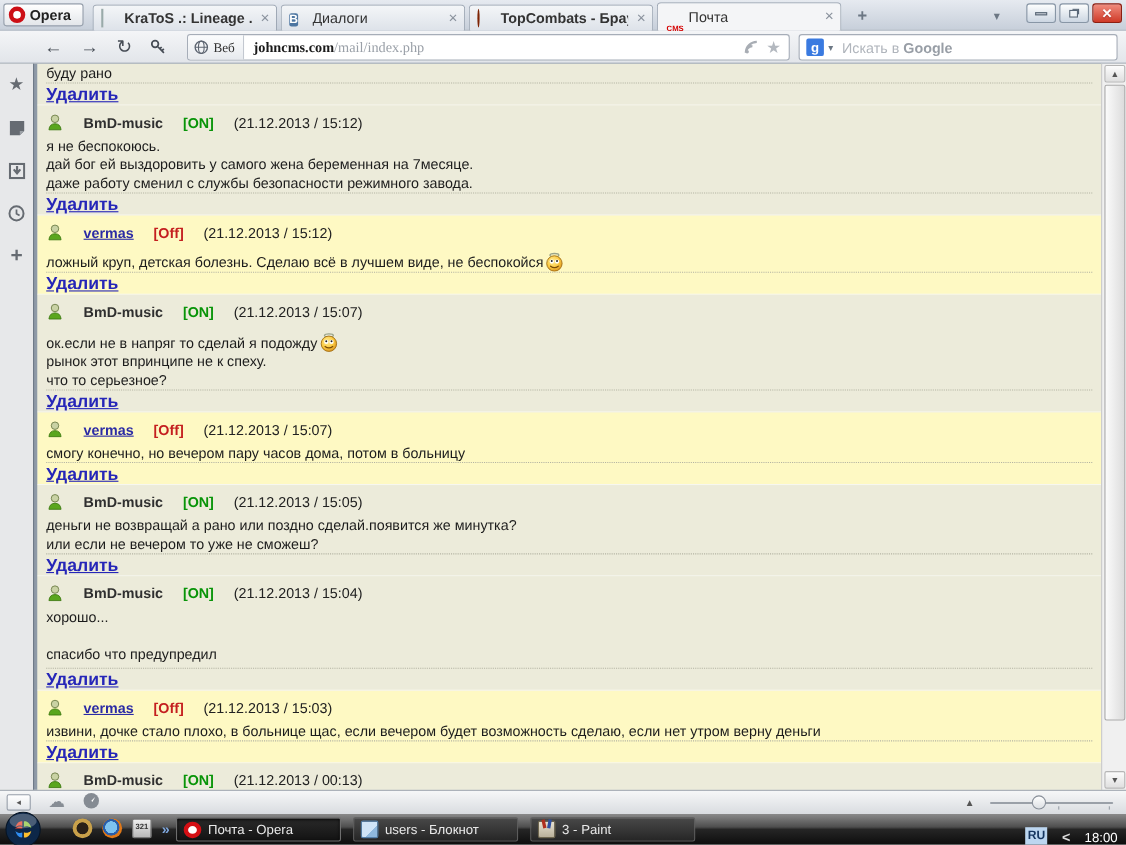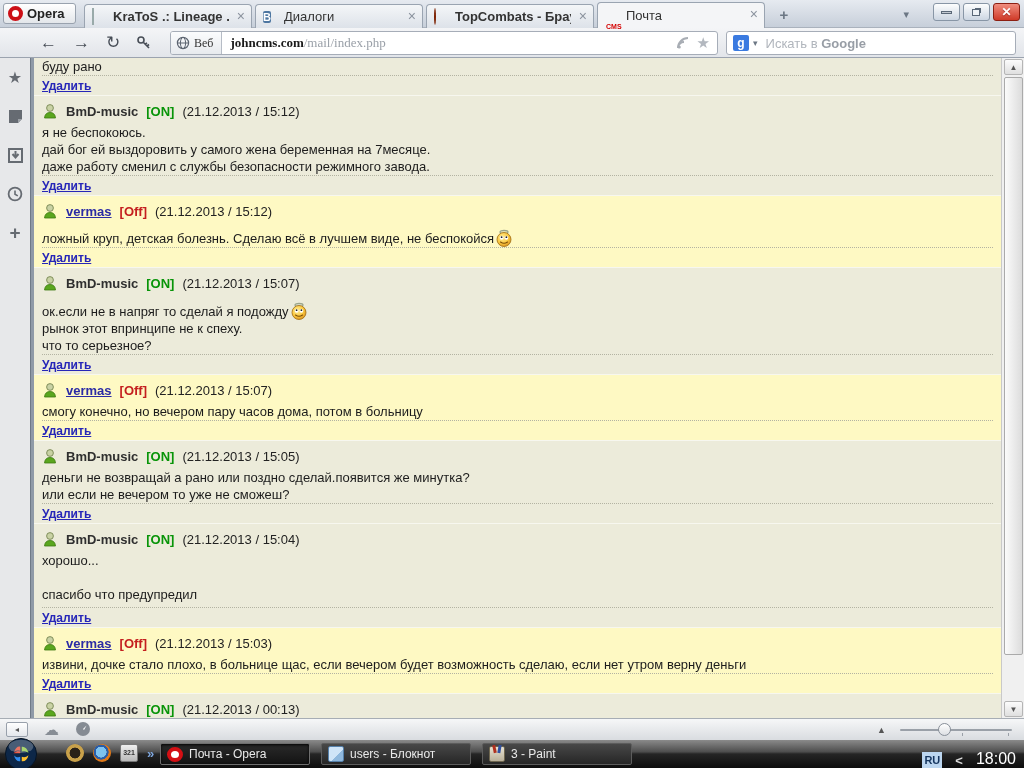--- a/index.html
+++ b/index.html
@@ -75,29 +75,29 @@
   .sb-btn { position:absolute; left:2px; width:19px; height:16px; background:linear-gradient(#fcfcfc,#dfdfdf);
     border:1px solid #b5b5b5; border-radius:2px; color:#555; font-size:8px; text-align:center; line-height:15px; }
   .sb-up { top:1px; } .sb-down { bottom:1px; }
   .sb-thumb { position:absolute; left:2px; top:19px; width:19px; height:578px;
     background:linear-gradient(90deg,#fbfbfb,#dcdcdc); border:1px solid #aaa; border-radius:2px; }
 
   
   .msg { display:flex; flex-direction:column; padding:5px 8px 3px; border-bottom:1px solid #f7f7ef; }
   .m-beige { background:#ecebda; }
   .m-white { background:#fef9c3; }
-  .msg-hdr { display:flex; align-items:center; gap:8px; height:20px; margin-bottom:3px; }
+  .msg-hdr { display:flex; align-items:center; gap:18px; height:20px; margin-bottom:3px; }
   .uname { font-weight:bold; color:#2f2f2f; }
   a.uname { color:#2b2ba5; text-decoration:underline; cursor:pointer; }
   .st-on { font-weight:bold; color:#089408; }
   .st-off { font-weight:bold; color:#c41f1f; }
   .mdate { color:#222; }
   .msg-line { min-height:17px; line-height:17px; }
   .del-row { margin-top:auto; border-top:1px dotted #b3b3a2; padding-top:2px; height:17px; }
-  .del-link { color:#2626b8; text-decoration:underline; font-size:12px; font-weight:bold; cursor:pointer; }
+  .del-link { color:#2626b8; text-decoration:underline; font-size:16px; font-weight:bold; cursor:pointer; }
   .smiley { width:18px; height:18px; vertical-align:-4px; margin-left:1px; }
   .avatar { width:16px; height:16px; }
 
   
   .statusbar { position:absolute; left:0; top:718px; width:1024px; height:22px;
     background:linear-gradient(#f6f7f8,#d9dce0); border-top:1px solid #a7adb5;
     display:flex; align-items:center; }
   .panel-toggle { margin-left:6px; width:22px; height:15px; border:1px solid #98a0ab; border-radius:2px;
     background:linear-gradient(#fff,#e4e7eb); font-size:8px; color:#555; text-align:center; line-height:13px; }
   .sb-ico { margin-left:16px; color:#878d95; font-size:15px; line-height:15px; }
@@ -127,21 +127,21 @@
   .ti { width:16px; height:16px; flex:0 0 16px; }
   .ti-opera { border-radius:50%; border:4px solid #d40f14; background:#fff; width:15px; height:15px; }
   .ti-notepad { background:linear-gradient(135deg,#cfe4f7 0 60%, #8fb8dd 60%); border:1px solid #5580aa; border-radius:2px; }
   .ti-paint { background:linear-gradient(#e8e2d2,#b9b09a); border:1px solid #6e664f; border-radius:2px; position:relative; }
   .ti-paint:before { content:""; position:absolute; left:3px; top:-2px; width:3px; height:8px; background:#b03020; transform:rotate(-12deg); }
   .ti-paint:after { content:""; position:absolute; left:8px; top:-2px; width:3px; height:8px; background:#3050a0; transform:rotate(10deg); }
   .tray { position:absolute; right:8px; top:0; height:28px; display:flex; align-items:flex-end; gap:13px; }
   .lang { width:20px; height:16px; background:#bcd6f0; color:#15355f; font-size:11px; font-weight:bold;
     text-align:center; line-height:16px; }
   .tray-arrow { color:#dcdcdc; font-size:13px; font-weight:bold; }
-  .clock { color:#fff; font-size:16px; }
+  .clock { color:#fff; font-size:12px; }
 </style>
 </head>
 <body>
 
 <svg width="0" height="0" style="position:absolute">
   <defs>
     <radialGradient id="smgold" cx="40%" cy="35%" r="75%">
       <stop offset="0%" stop-color="#ffef9e"></stop>
         <stop offset="55%" stop-color="#fbc93f"></stop>
         <stop offset="100%" stop-color="#d3881c"></stop>

